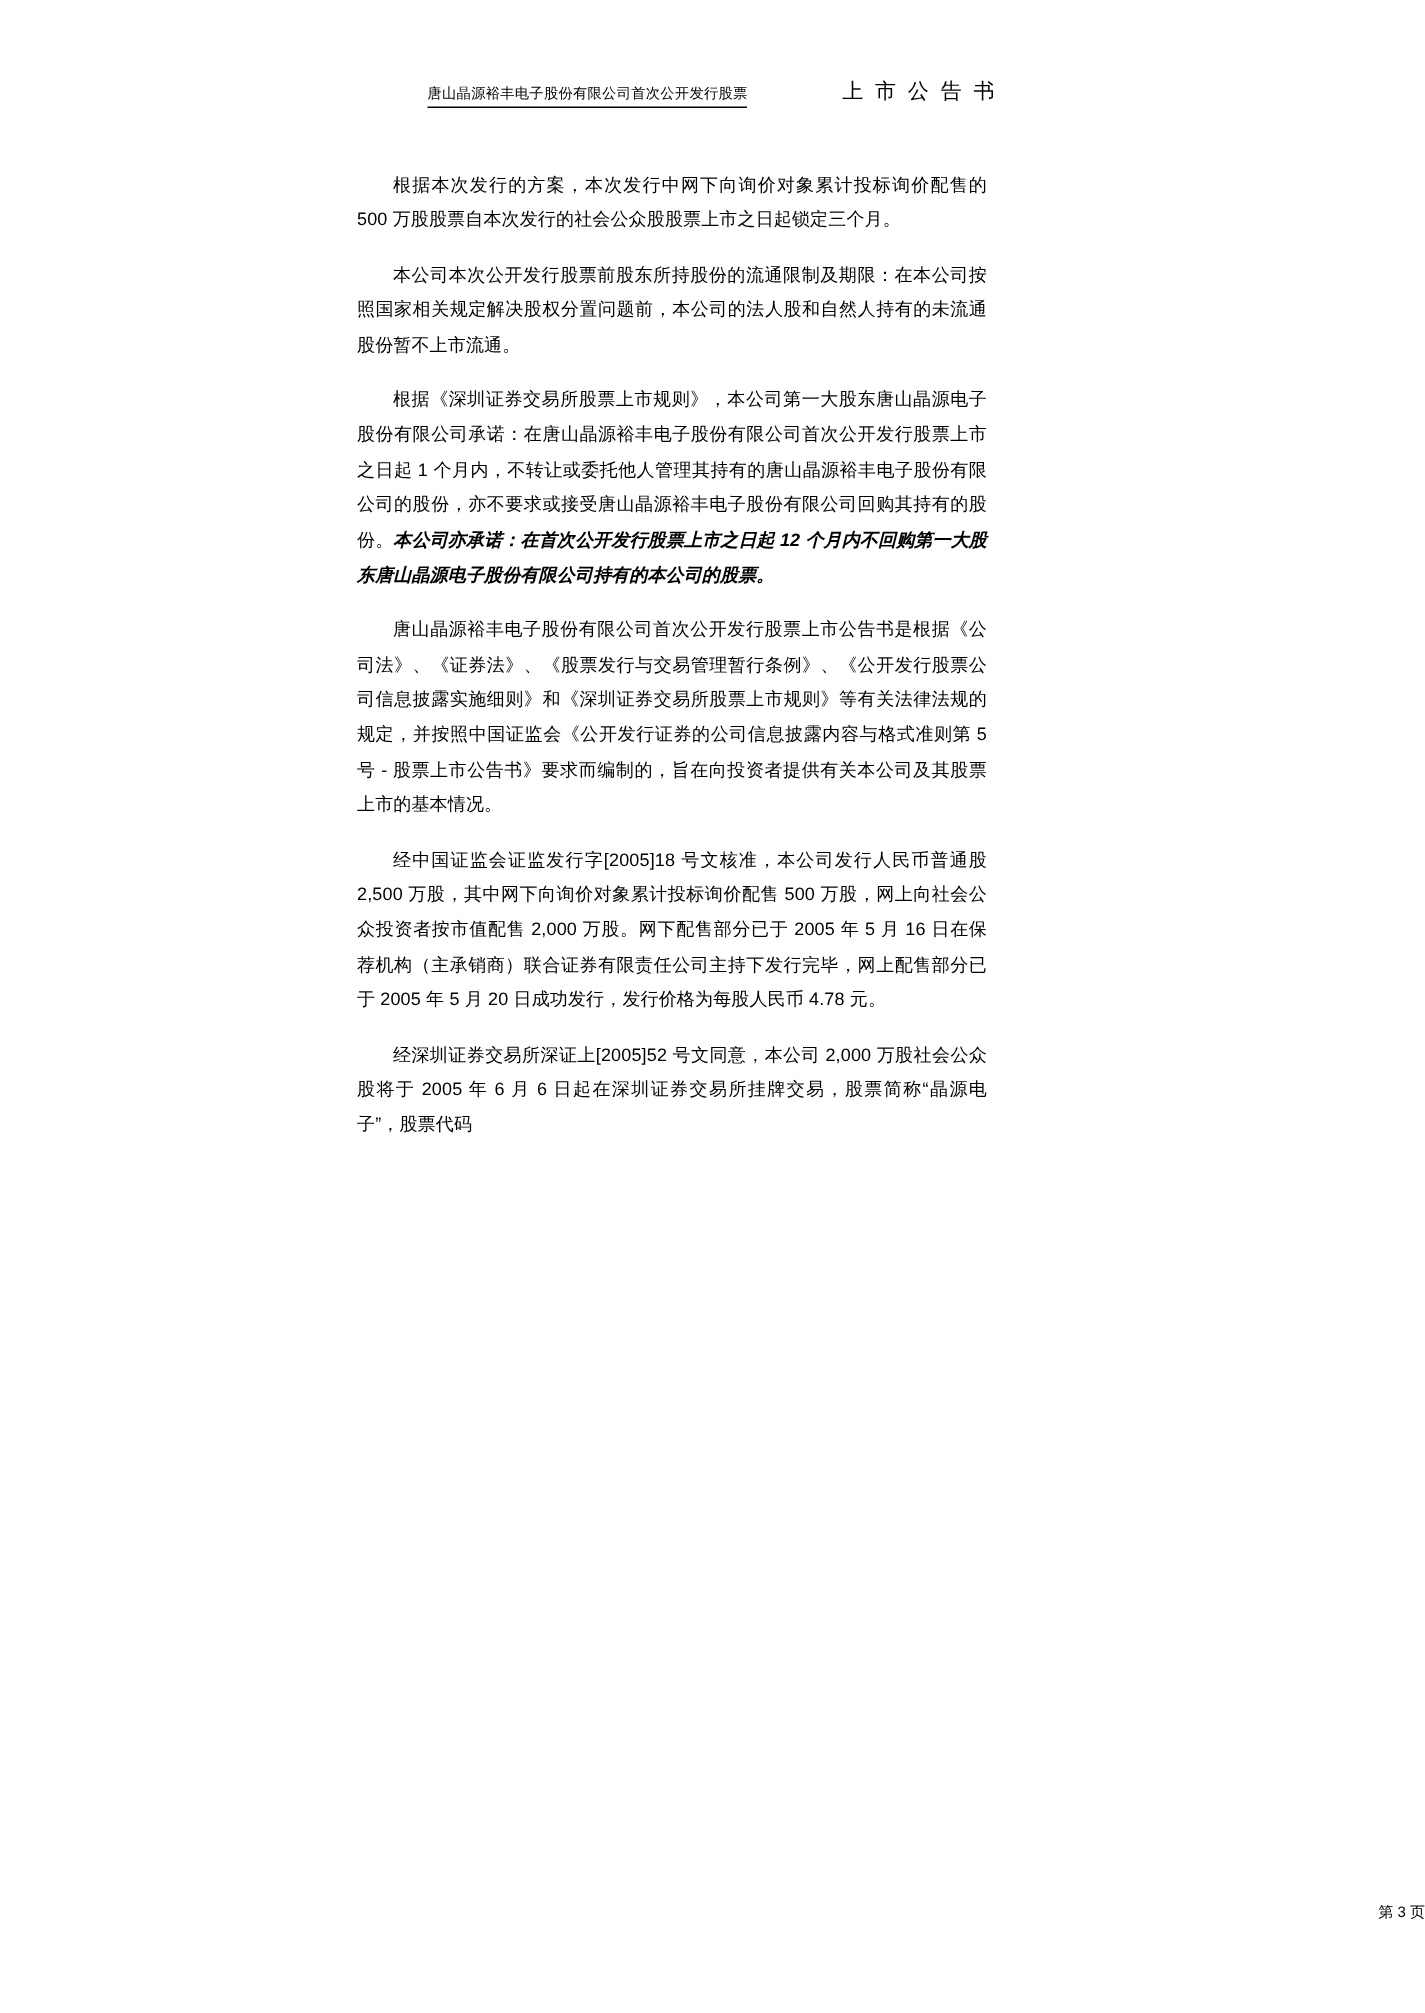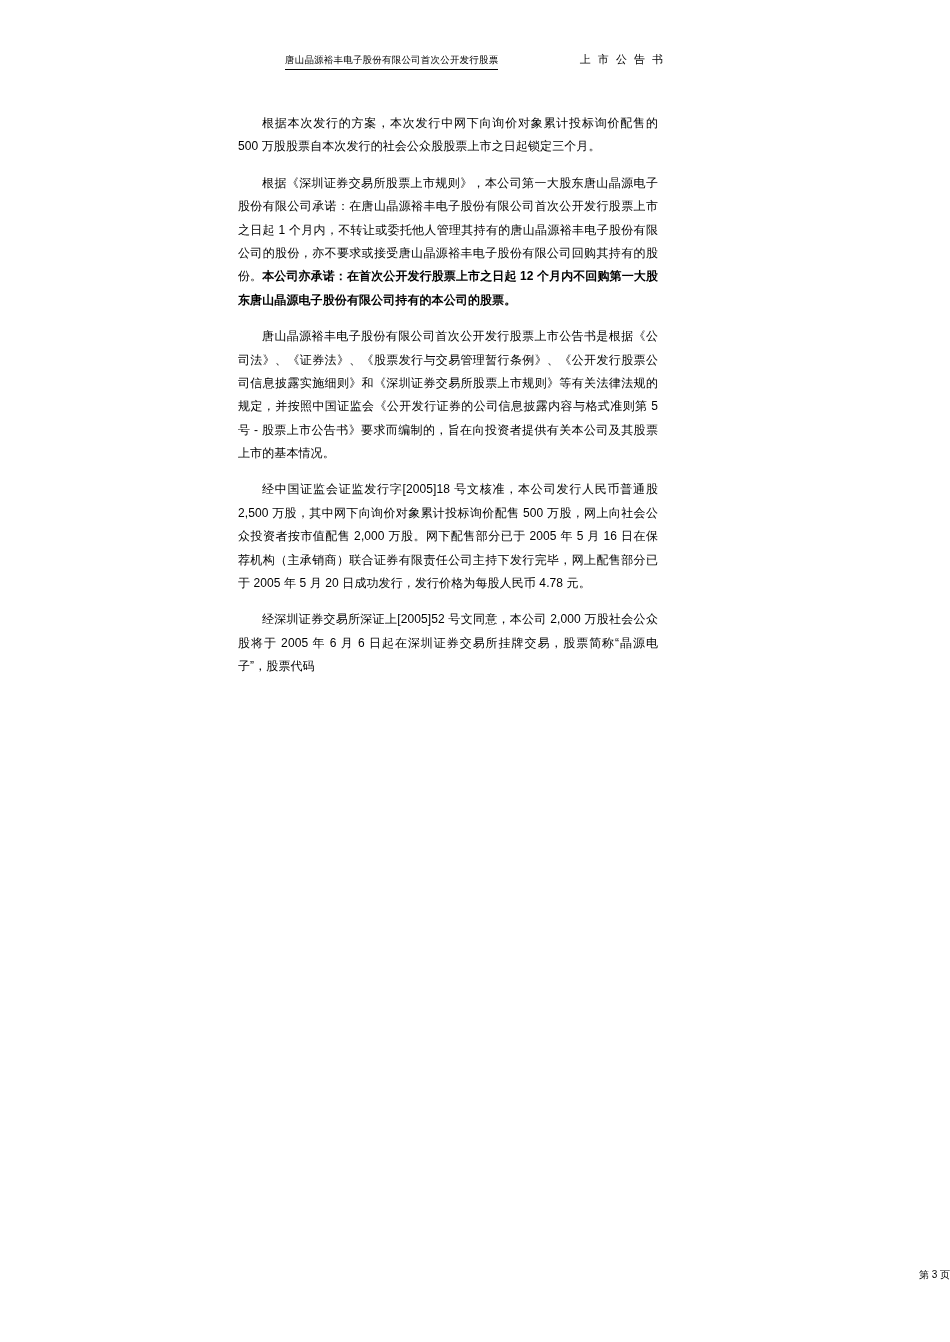--- a/index.html
+++ b/index.html
@@ -38,41 +38,42 @@
     align-items: baseline;
   }
   .header-left {
     font-size: 9.5px;
     letter-spacing: 0.2px;
     border-bottom: 1px solid #000;
     padding-bottom: 2px;
     white-space: nowrap;
   }
   .header-right {
-    font-size: 11px;
+    font-size: 14px;
     letter-spacing: 2px;
     white-space: nowrap;
     padding-bottom: 2px;
   }
   .content {
     position: absolute;
     top: 112px;
     left: 238px;
     width: 420px;
   }
   p.para {
     margin: 0 0 13px 0;
     font-size: 12px;
     line-height: 1.95;
     text-align: justify;
     text-indent: 2em;
     letter-spacing: 0.1px;
   }
   p.para.bold-tail b {
     font-weight: bold;
+    font-style: italic;
   }
   h2.section {
     text-align: center;
     font-size: 13.5px;
     font-weight: bold;
     margin: 22px 0 16px 0;
     letter-spacing: 1px;
   }
   .footer {
     position: absolute;
@@ -92,20 +93,21 @@
     <div class="header-inner">
       <span class="header-left">唐山晶源裕丰电子股份有限公司首次公开发行股票</span>
       <span class="header-right">上 市 公 告 书</span>
     </div>
   </div>
 
   <div class="content">
 
     <p class="para">根据本次发行的方案，本次发行中网下向询价对象累计投标询价配售的 500 万股股票自本次发行的社会公众股股票上市之日起锁定三个月。</p>
 
+    <p class="para">本公司本次公开发行股票前股东所持股份的流通限制及期限：在本公司按照国家相关规定解决股权分置问题前，本公司的法人股和自然人持有的未流通股份暂不上市流通。</p>
 
     <p class="para bold-tail"><span>根据《深圳证券交易所股票上市规则》，本公司第一大股东唐山晶源电子股份有限公司承诺：在唐山晶源裕丰电子股份有限公司首次公开发行股票上市之日起 1 个月内，不转让或委托他人管理其持有的唐山晶源裕丰电子股份有限公司的股份，亦不要求或接受唐山晶源裕丰电子股份有限公司回购其持有的股份。</span><b>本公司亦承诺：在首次公开发行股票上市之日起 12 个月内不回购第一大股东唐山晶源电子股份有限公司持有的本公司的股票。</b></p>
 
 
     <p class="para">唐山晶源裕丰电子股份有限公司首次公开发行股票上市公告书是根据《公司法》、《证券法》、《股票发行与交易管理暂行条例》、《公开发行股票公司信息披露实施细则》和《深圳证券交易所股票上市规则》等有关法律法规的规定，并按照中国证监会《公开发行证券的公司信息披露内容与格式准则第 5 号 - 股票上市公告书》要求而编制的，旨在向投资者提供有关本公司及其股票上市的基本情况。</p>
 
     <p class="para">经中国证监会证监发行字[2005]18 号文核准，本公司发行人民币普通股 2,500 万股，其中网下向询价对象累计投标询价配售 500 万股，网上向社会公众投资者按市值配售 2,000 万股。网下配售部分已于 2005 年 5 月 16 日在保荐机构（主承销商）联合证券有限责任公司主持下发行完毕，网上配售部分已于 2005 年 5 月 20 日成功发行，发行价格为每股人民币 4.78 元。</p>
 
     <p class="para">经深圳证券交易所深证上[2005]52 号文同意，本公司 2,000 万股社会公众股将于 2005 年 6 月 6 日起在深圳证券交易所挂牌交易，股票简称“晶源电子”，股票代码</p>
 

